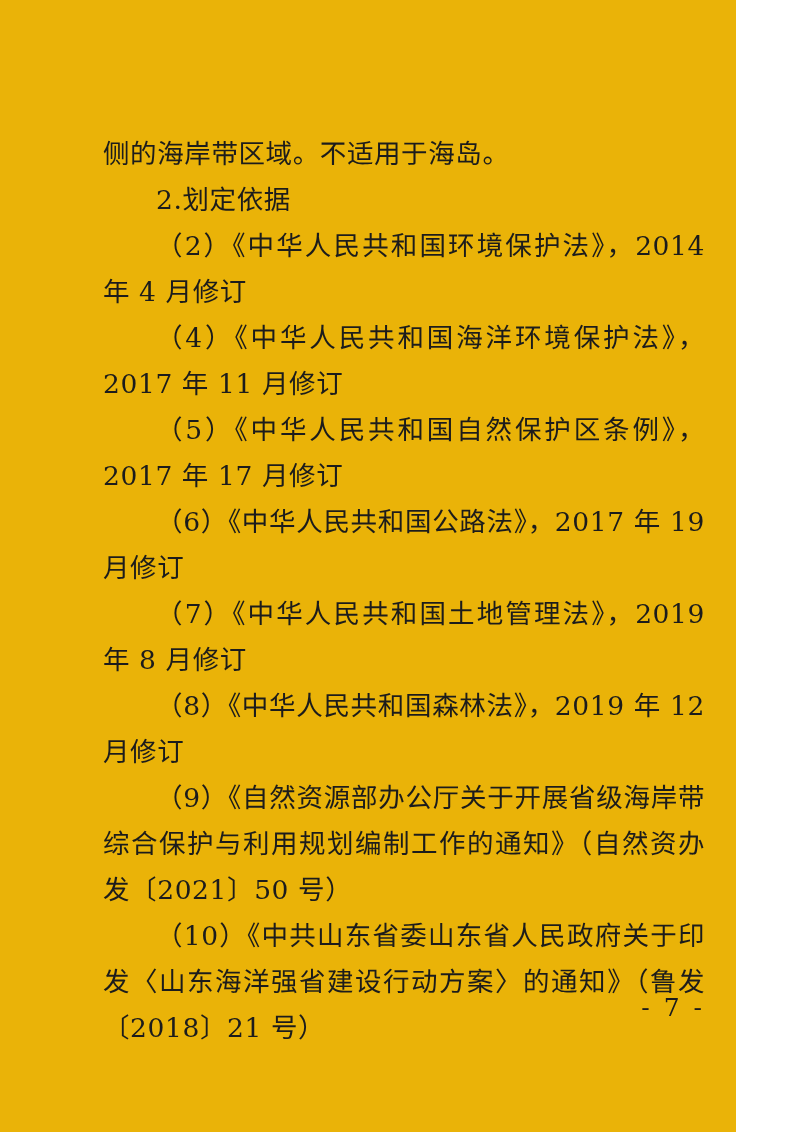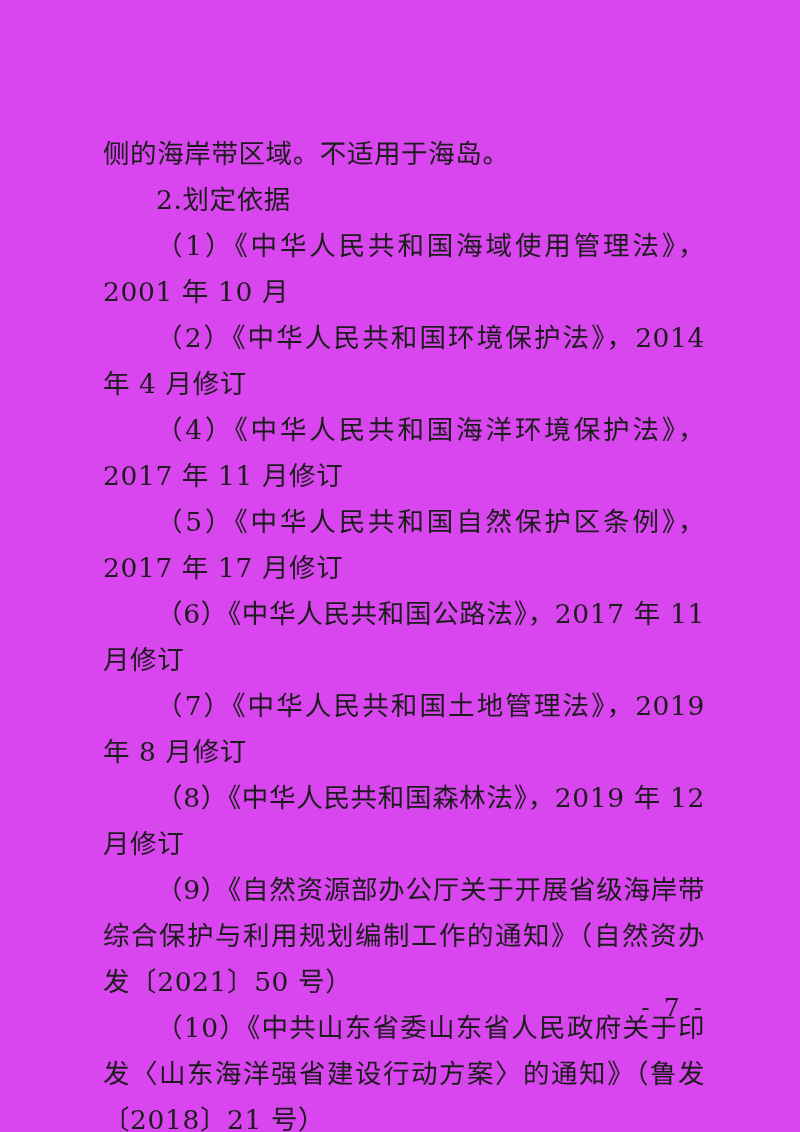--- a/index.html
+++ b/index.html
@@ -15,23 +15,23 @@
     overflow: hidden;
     font-family: "DejaVu Serif", "Liberation Serif", serif;
     color: #1c1c1c;
     -webkit-font-smoothing: antialiased;
   }
 
   .page {
     position: absolute;
     left: 0;
     top: 0;
-    width: 800px;
+    width: 736px;
     height: 1132px;
-    background: #d946ef;
+    background: #eab308;
   }
 
   
   .text-body {
     position: absolute;
     left: 103px;
     top: 131px;
     width: 602px;
   }
 
@@ -76,25 +76,24 @@
 </style>
 </head>
 <body>
 
 <div class="page">
 
   <div class="text-body">
 
   <p class="para cont">侧的海岸带区域。不适用于海岛。</p>
       <p class="para heading">2.划定依据</p>
-      <p class="para indent">（1）《中华人民共和国海域使用管理法》，2001 年 10 月</p>
       <p class="para indent">（2）《中华人民共和国环境保护法》，2014 年 4 月修订</p>
       <p class="para indent">（4）《中华人民共和国海洋环境保护法》，2017 年 11 月修订</p>
       <p class="para indent">（5）《中华人民共和国自然保护区条例》，2017 年 17 月修订</p>
-      <p class="para indent">（6）《中华人民共和国公路法》，2017 年 11 月修订</p>
+      <p class="para indent">（6）《中华人民共和国公路法》，2017 年 19 月修订</p>
       <p class="para indent">（7）《中华人民共和国土地管理法》，2019 年 8 月修订</p>
       <p class="para indent">（8）《中华人民共和国森林法》，2019 年 12 月修订</p>
       <p class="para indent">（9）《自然资源部办公厅关于开展省级海岸带综合保护与利用规划编制工作的通知》（自然资办发〔2021〕50 号）</p>
       <p class="para indent">（10）《中共山东省委山东省人民政府关于印发〈山东海洋强省建设行动方案〉的通知》（鲁发〔2018〕21 号）</p>
     </div>
 
   <div class="page-number">- 7 -</div>
 
 </div>
 

